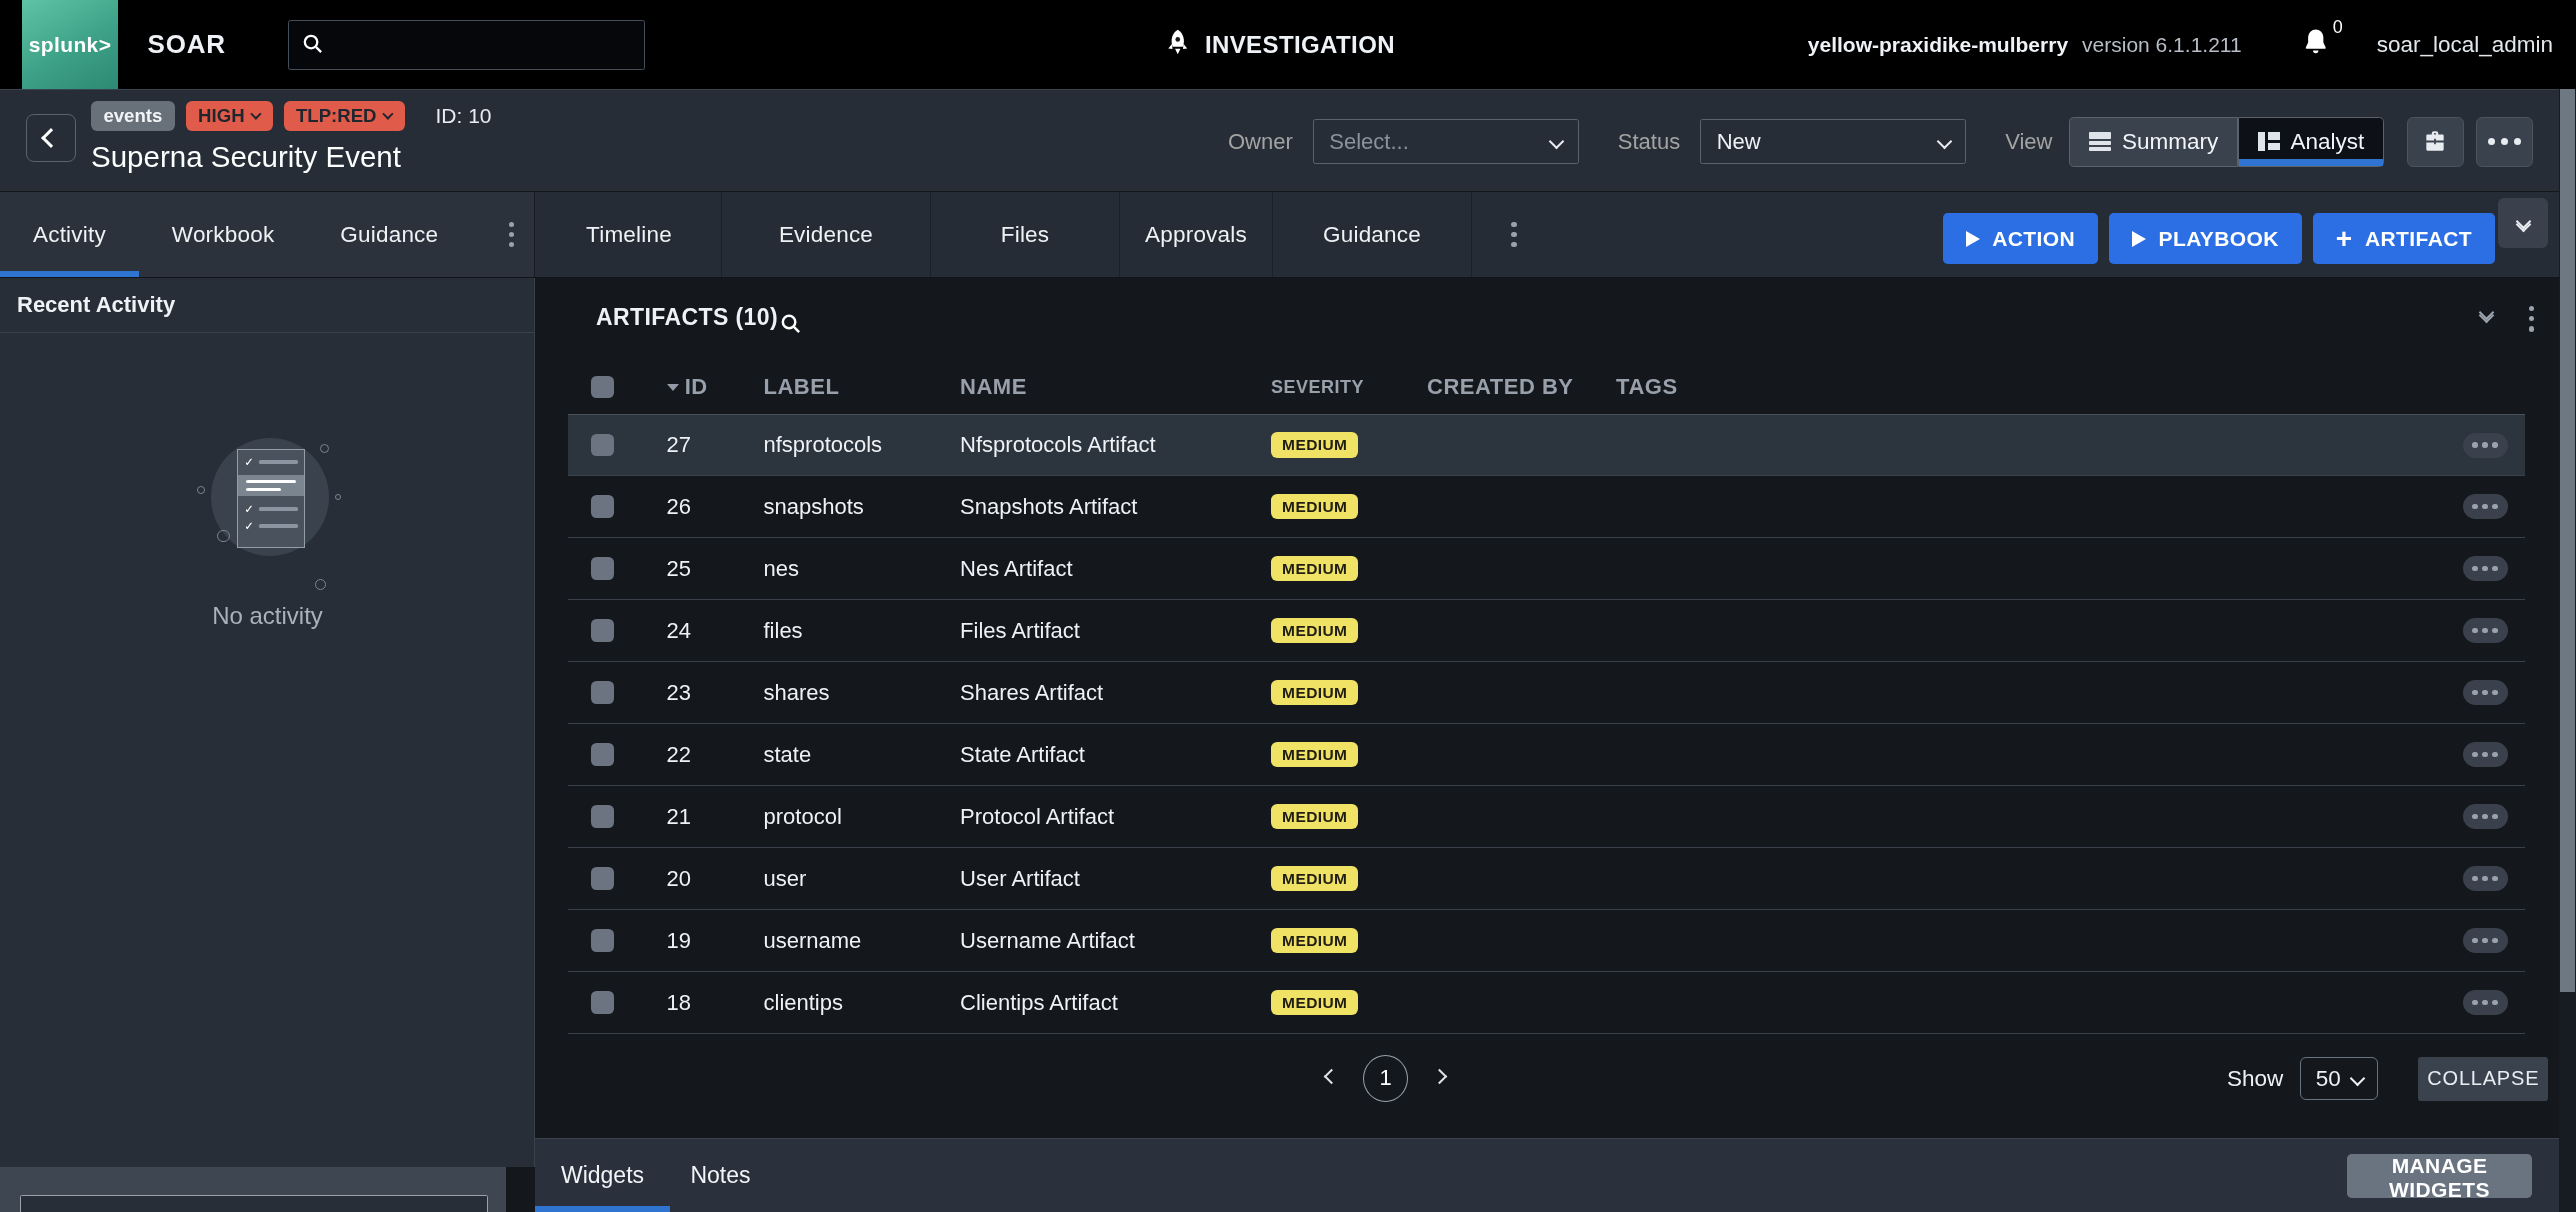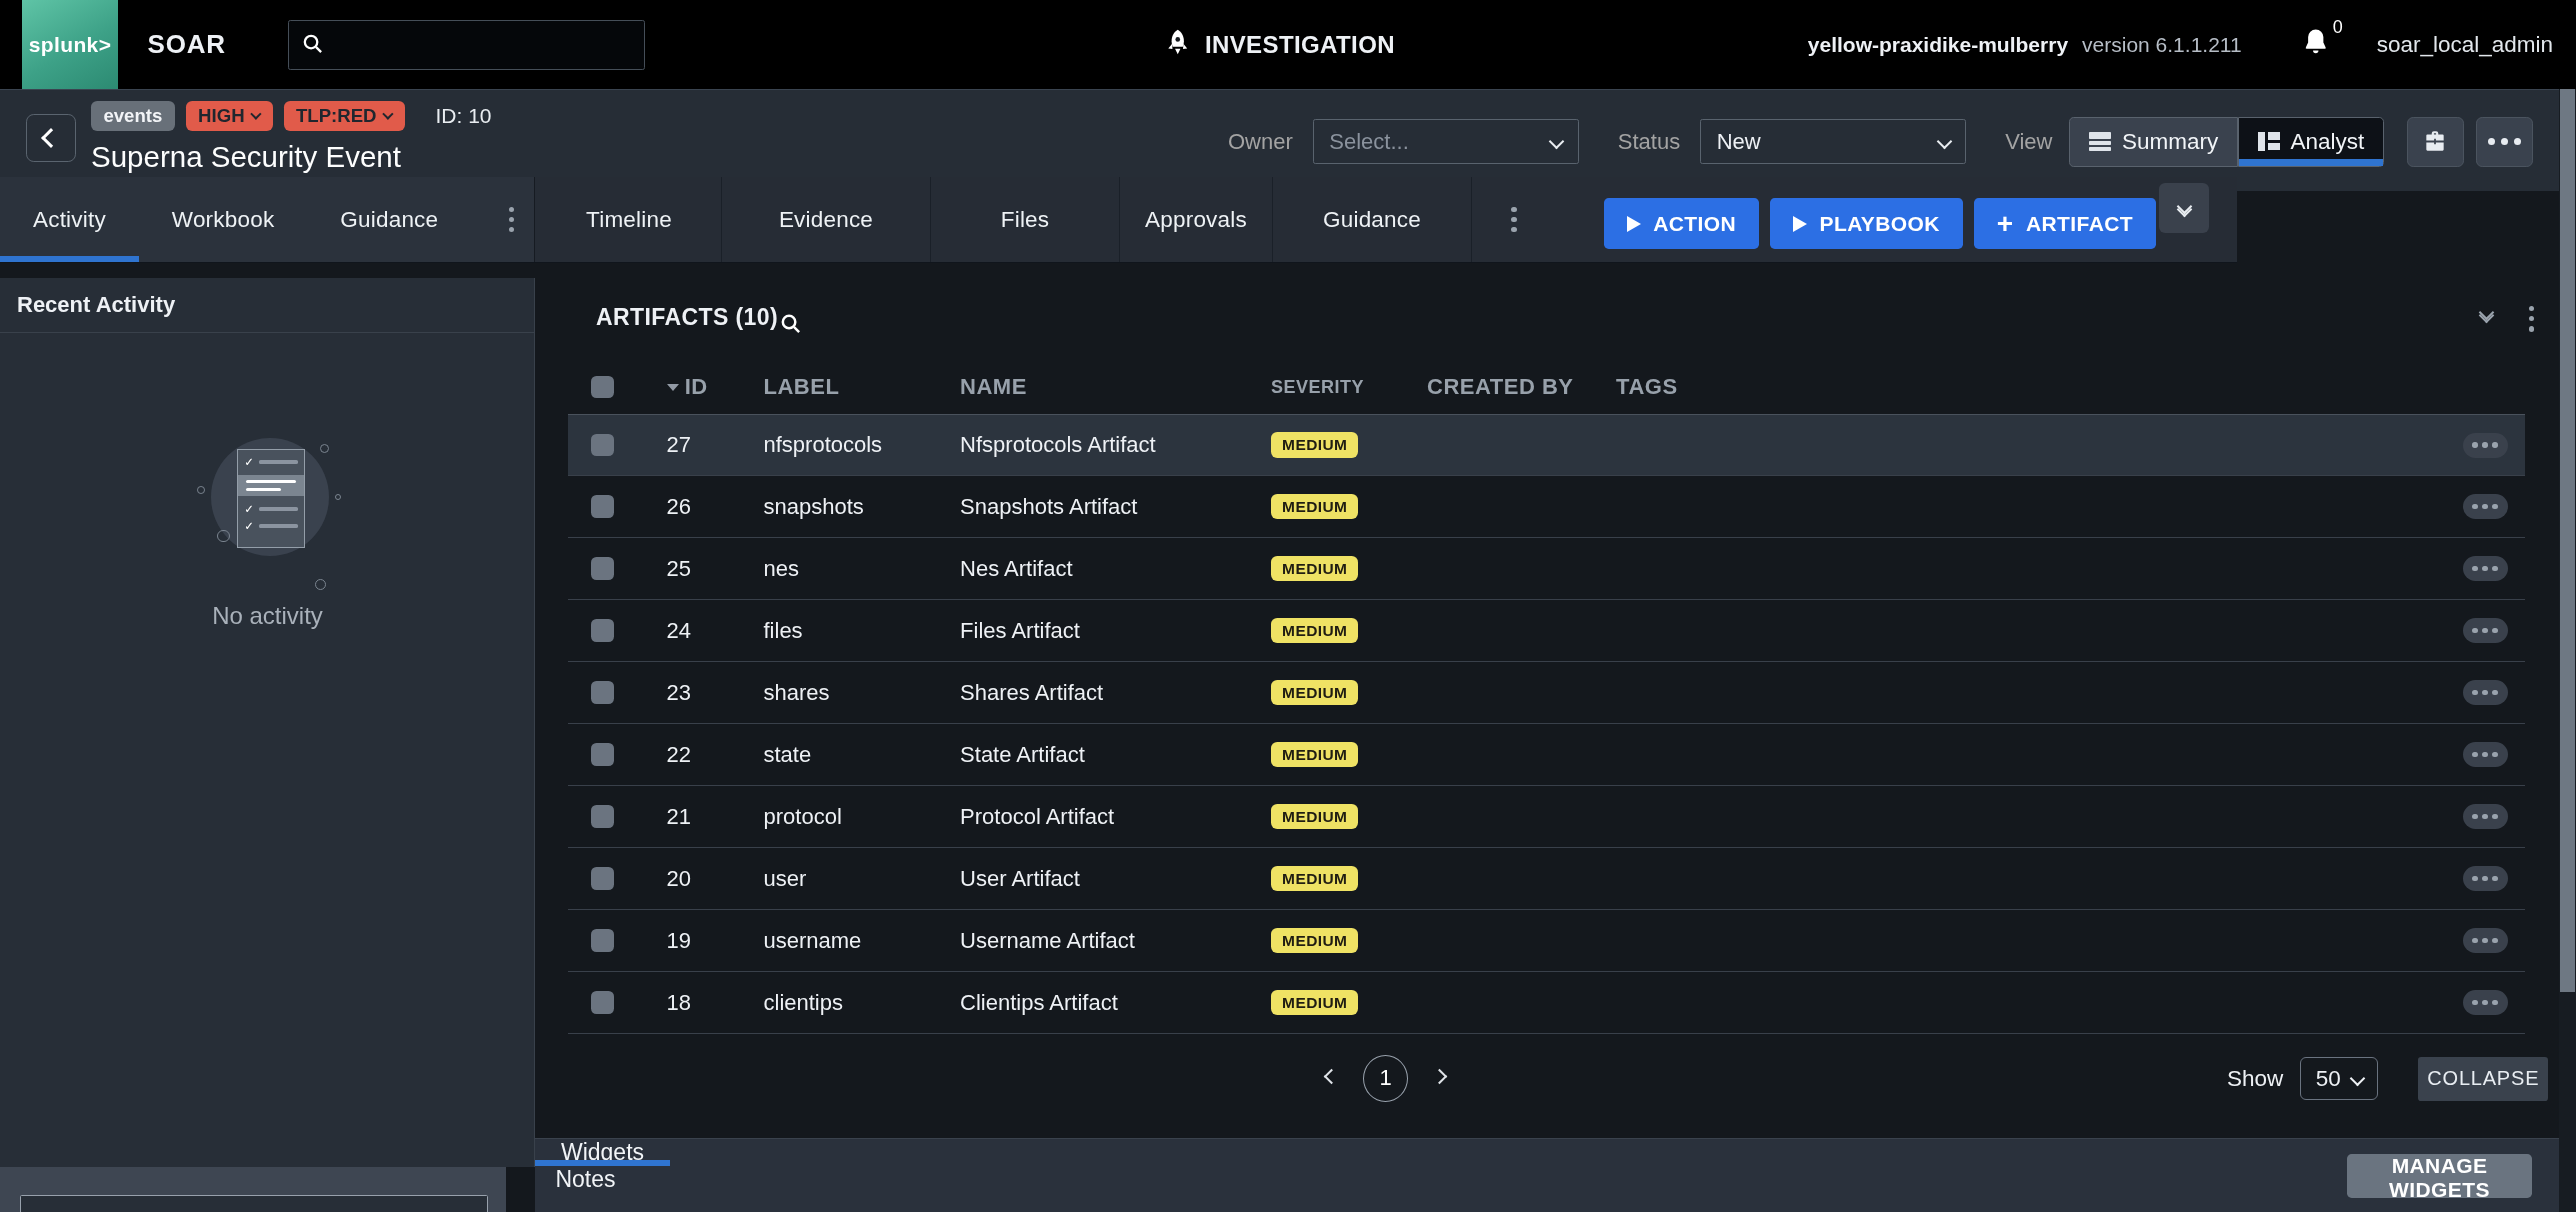--- a/index.html
+++ b/index.html
@@ -52,21 +52,21 @@
   .icon-analyst .c { background:#dfe4ea; grid-row:1/3; }
   .icon-analyst .r { background:#dfe4ea; height:7.8px; }
   .sq-btn { width:57px; height:50px; background:#3a424e; border:1.6px solid #4b545f; border-radius:6.2px; display:flex; align-items:center; justify-content:center; cursor:pointer; }
   .dots-h { display:flex; gap:6.2px; }
   .dots-h i { width:7px; height:7px; border-radius:50%; background:#e8ecf1; }
   .pager-btns { display:flex; margin-left:33px; }
   .pg-btn { width:45px; height:50px; background:#343c47; border:1.6px solid #4b545f; display:flex; align-items:center; justify-content:center; cursor:pointer; }
   .pg-btn.prev { border-radius:4.7px 0 0 4.7px; color:#7b828c; }
 
   
-  .tab-row { position:absolute; left:0; top:177px; width:2237px; height:86px; background:#262c35; border-bottom:1.6px solid #10151c; }
+  .tab-row { position:absolute; left:0; top:192px; width:2576px; height:86px; background:#262c35; border-bottom:1.6px solid #10151c; }
   .tabs-left { position:absolute; left:0; top:0; width:535px; height:100%; background:#2b323c; border-right:1.6px solid #161b22; display:flex; align-items:stretch; }
   .tab { position:relative; display:flex; align-items:center; justify-content:center; gap:12.4px; padding:0 33px; font-size:22.5px; color:#eef2f5; cursor:pointer; letter-spacing:0.2px; }
   .tab.active::after { content:""; position:absolute; left:0; right:0; bottom:0; height:6.2px; background:#2f74d0; }
   .kebab { display:flex; flex-direction:column; gap:4.7px; align-items:center; justify-content:center; cursor:pointer; }
   .kebab i { width:5.4px; height:5.4px; border-radius:50%; background:#9aa3ad; }
   .tabs-left .kebab { margin-left:auto; margin-right:20px; }
   .tabs-main { position:absolute; left:537px; top:0; height:100%; display:flex; align-items:stretch; }
   .tabs-main .tab { border-right:1.6px solid #1a2028; }
   .tabs-main .tab:nth-child(1){width:185px;} .tabs-main .tab:nth-child(2){width:209px;}
   .tabs-main .tab:nth-child(3){width:189px;} .tabs-main .tab:nth-child(4){width:153px;}
@@ -133,21 +133,21 @@
   .pagination { position:absolute; left:791px; top:775px; height:50px; display:flex; align-items:center; gap:26px; }
   .pg-arrow { color:#dfe3e8; cursor:pointer; }
   .page-circle { width:45px; height:47px; border:1.6px solid #98a1ac; border-radius:50%; display:flex; align-items:center; justify-content:center; font-size:22px; color:#fff; cursor:pointer; }
   .show-row { position:absolute; left:1692px; top:777px; height:47px; display:flex; align-items:center; }
   .show-label { font-size:22.5px; }
   .page-size { width:78px; height:43px; border:1.6px solid #6a7380; border-radius:6px; margin-left:17px; display:flex; align-items:center; justify-content:center; gap:11px; font-size:22.5px; cursor:pointer; }
   .collapse-btn { width:130px; height:44px; margin-left:40px; background:#3a424d; border:none; border-radius:3.1px; color:#e8edf2; font-size:20px; letter-spacing:0.8px; cursor:pointer; font-family:inherit; }
 
   
   .bottom-panel { position:absolute; left:535px; top:1138px; width:2041px; height:74px; background:#2a313c; border-top:1.6px solid #3a424d; }
-  .bp-tabs { display:flex; height:100%;flex-direction:column; }
+  .bp-tabs { display:flex; height:100%; }
   .bp-tab { position:relative; display:flex; align-items:center; justify-content:center; font-size:23px; color:#f2f5f8; cursor:pointer; }
   .bp-tab:nth-child(1) { width:135px; }
   .bp-tab:nth-child(2) { width:101px; }
   .bp-tab.active::after { content:""; position:absolute; left:0; right:0; bottom:0; height:6.2px; background:#2f74d0; }
   .manage-btn { position:absolute; right:44px; top:14.7px; width:185px; height:44px; background:#6a7480; border:none; border-radius:4.7px; color:#fff; font-size:21px; font-weight:bold; letter-spacing:0.4px; cursor:pointer; font-family:inherit; }
 
   
   .v-scroll { position:absolute; right:0; top:89px; width:17px; height:1124px; background:#171c22; }
   .v-thumb { position:absolute; left:0.8px; right:0.8px; top:0; height:903px; background:#6e7883; cursor:pointer; }
 </style>

